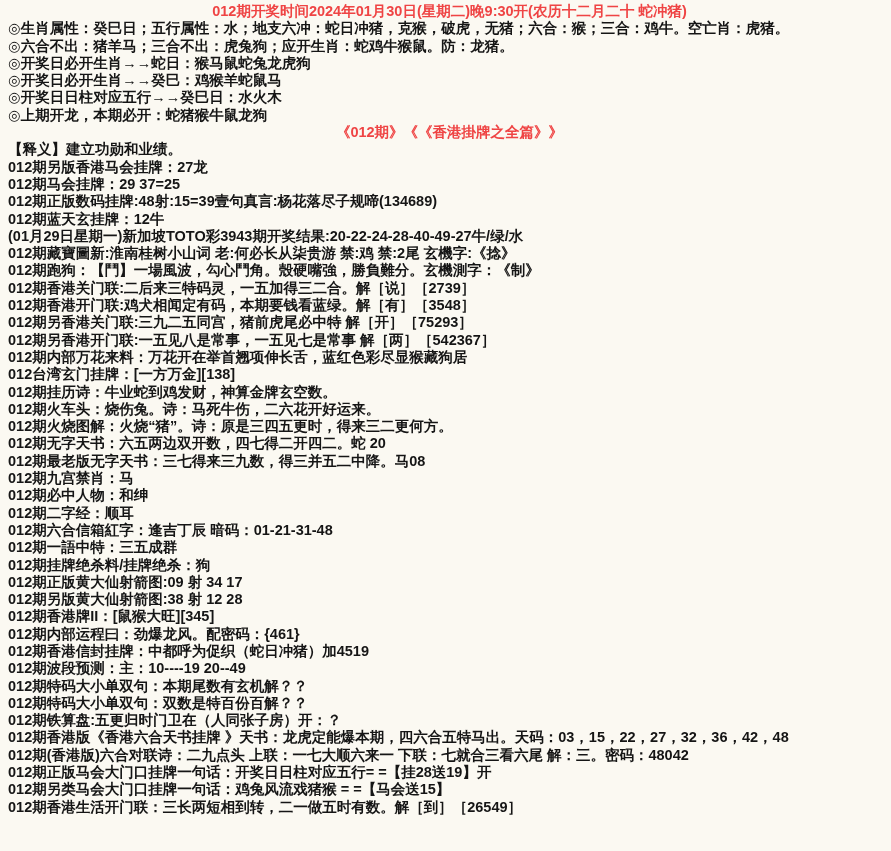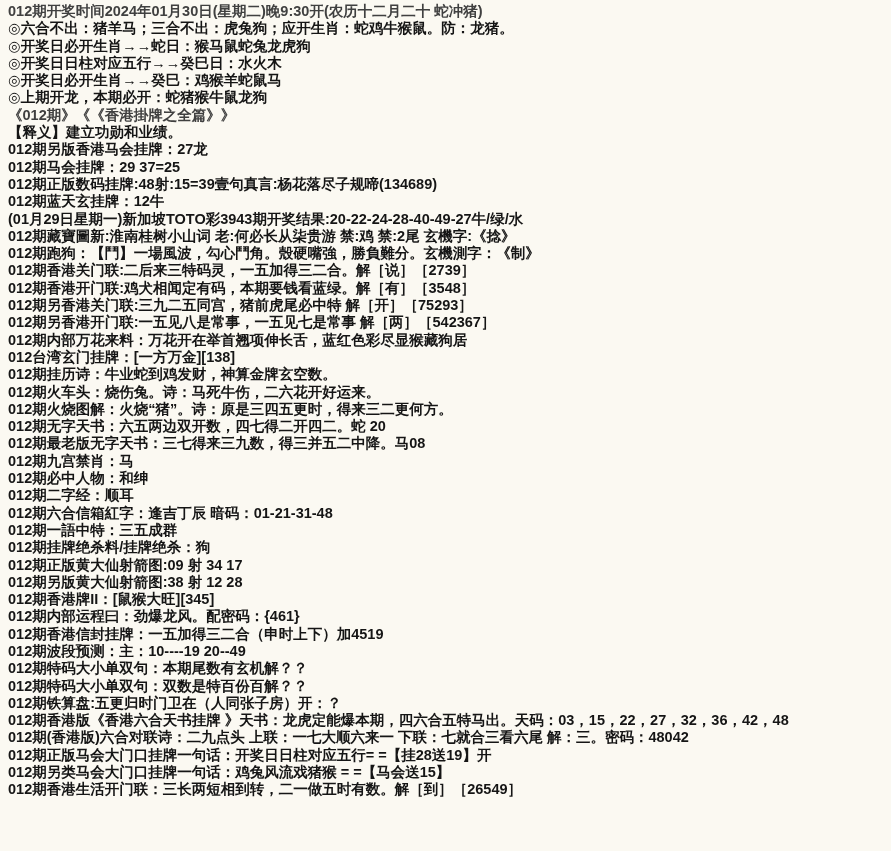--- a/index.html
+++ b/index.html
@@ -22,33 +22,35 @@
   .line {
     white-space: nowrap;
     font-size: 14.5px;
     font-weight: bold;
     line-height: 17.3px;
     height: 17.3px;
     color: #151515;
     letter-spacing: 0px;
   }
   .line.red {
-    color: #404040;
+    color: #ef4444;
+    text-align: center;
   }
 </style>
 </head>
 <body>
 
 <div class="page">
   <div class="lines">
       <div class="line red">012期开奖时间2024年01月30日(星期二)晚9:30开(农历十二月二十 蛇冲猪)</div>
+      <div class="line">◎生肖属性：癸巳日；五行属性：水；地支六冲：蛇日冲猪，克猴，破虎，无猪；六合：猴；三合：鸡牛。空亡肖：虎猪。</div>
       <div class="line">◎六合不出：猪羊马；三合不出：虎兔狗；应开生肖：蛇鸡牛猴鼠。防：龙猪。</div>
       <div class="line">◎开奖日必开生肖→→蛇日：猴马鼠蛇兔龙虎狗</div>
+      <div class="line">◎开奖日必开生肖→→癸巳：鸡猴羊蛇鼠马</div>
       <div class="line">◎开奖日日柱对应五行→→癸巳日：水火木</div>
-      <div class="line">◎开奖日必开生肖→→癸巳：鸡猴羊蛇鼠马</div>
       <div class="line">◎上期开龙，本期必开：蛇猪猴牛鼠龙狗</div>
       <div class="line red">《012期》《《香港掛牌之全篇》》</div>
       <div class="line">【释义】建立功勋和业绩。</div>
       <div class="line">012期另版香港马会挂牌：27龙</div>
       <div class="line">012期马会挂牌：29 37=25</div>
       <div class="line">012期正版数码挂牌:48射:15=39壹句真言:杨花落尽子规啼(134689)</div>
       <div class="line">012期蓝天玄挂牌：12牛</div>
       <div class="line">(01月29日星期一)新加坡TOTO彩3943期开奖结果:20-22-24-28-40-49-27牛/绿/水</div>
       <div class="line">012期藏寶圖新:淮南桂树小山词 老:何必长从柒贵游 禁:鸡 禁:2尾 玄機字:《捻》</div>
       <div class="line">012期跑狗：【鬥】一場風波，勾心鬥角。殼硬嘴強，勝負難分。玄機測字：《制》</div>
@@ -66,21 +68,21 @@
       <div class="line">012期九宫禁肖：马</div>
       <div class="line">012期必中人物：和绅</div>
       <div class="line">012期二字经：顺耳</div>
       <div class="line">012期六合信箱紅字：逢吉丁辰 暗码：01-21-31-48</div>
       <div class="line">012期一語中特：三五成群</div>
       <div class="line">012期挂牌绝杀料/挂牌绝杀：狗</div>
       <div class="line">012期正版黄大仙射箭图:09 射 34 17</div>
       <div class="line">012期另版黄大仙射箭图:38 射 12 28</div>
       <div class="line">012期香港牌II：[鼠猴大旺][345]</div>
       <div class="line">012期内部运程曰：劲爆龙风。配密码：{461}</div>
-      <div class="line">012期香港信封挂牌：一五加得三二合（申时上下）加4519</div>
+      <div class="line">012期香港信封挂牌：中都呼为促织（蛇日冲猪）加4519</div>
       <div class="line">012期波段预测：主：10----19 20--49</div>
       <div class="line">012期特码大小单双句：本期尾数有玄机解？？</div>
       <div class="line">012期特码大小单双句：双数是特百份百解？？</div>
       <div class="line">012期铁算盘:五更归时门卫在（人同张子房）开：？</div>
       <div class="line">012期香港版《香港六合天书挂牌 》天书：龙虎定能爆本期，四六合五特马出。天码：03，15，22，27，32，36，42，48</div>
       <div class="line">012期(香港版)六合对联诗：二九点头 上联：一七大顺六来一 下联：七就合三看六尾 解：三。密码：48042</div>
       <div class="line">012期正版马会大门口挂牌一句话：开奖日日柱对应五行= =【挂28送19】开</div>
       <div class="line">012期另类马会大门口挂牌一句话：鸡兔风流戏猪猴 = =【马会送15】</div>
       <div class="line">012期香港生活开门联：三长两短相到转，二一做五时有数。解［到］［26549］</div>
     </div>

